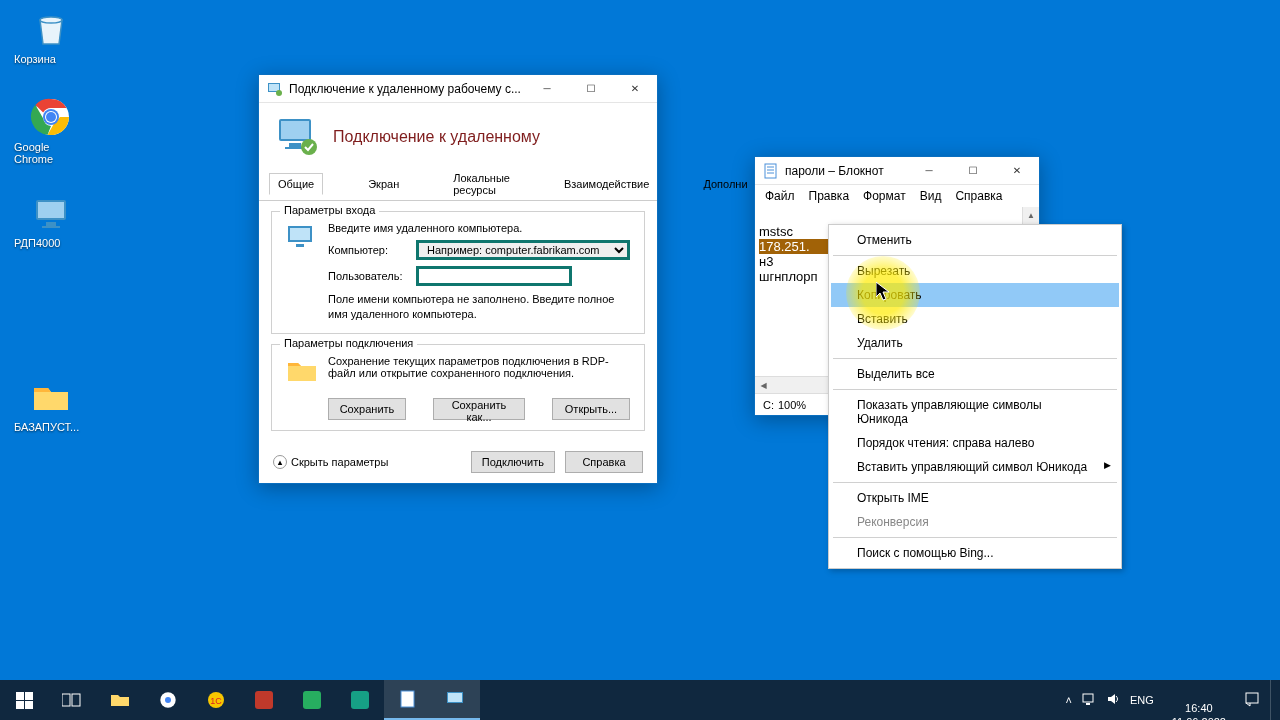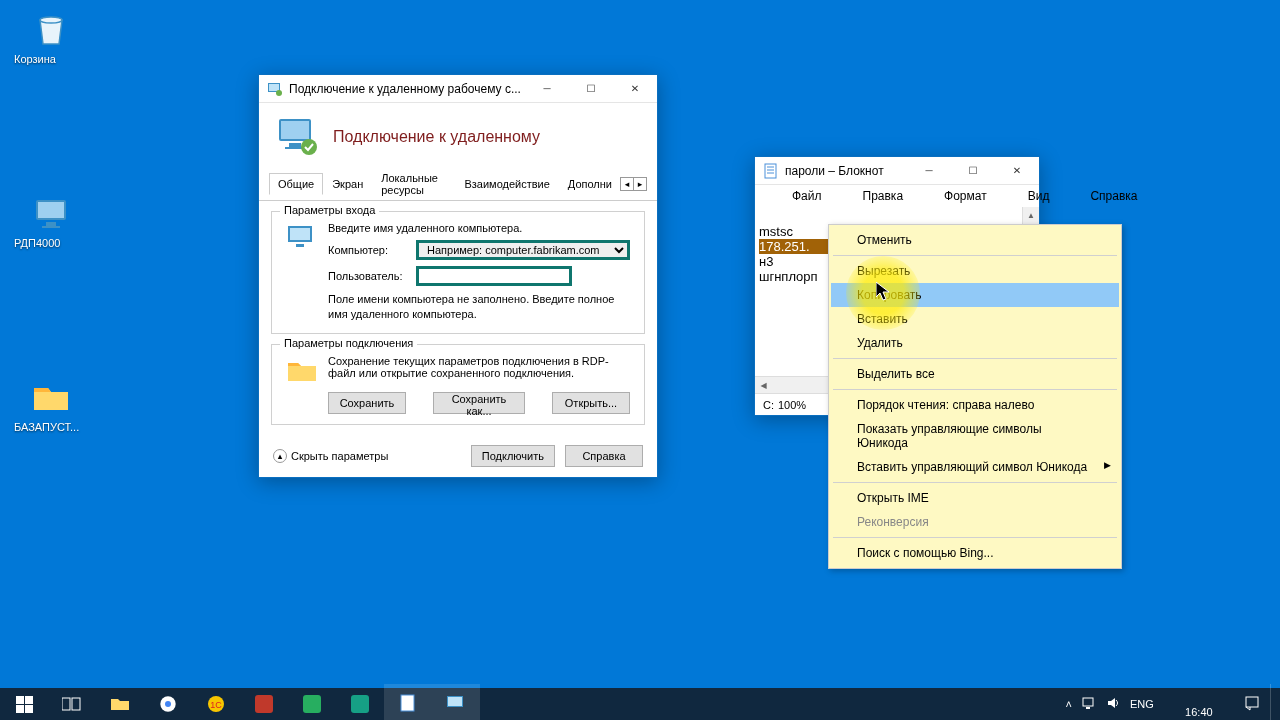--- a/index.html
+++ b/index.html
@@ -18,64 +18,64 @@
 .titlebar .ttext { flex: 1; white-space: nowrap; overflow: hidden; text-overflow: ellipsis; }
 .winbtns { display: flex; }
 .winbtn { width: 44px; height: 28px; display: flex; align-items: center; justify-content: center; font-size: 10px; color: #333; cursor: pointer; }
 
 
 .rdp { left: 258px; top: 74px; width: 400px; }
 .rdp-head { display: flex; padding: 12px 16px 8px; align-items: center; gap: 14px; }
 .rdp-head .hicon { width: 44px; height: 44px; }
 .rdp-head .htxt .l1 { font-size: 16px; color: #7f1d1d; }
 .rdp-head .htxt .l2 { font-size: 20px; color: #003d8f; font-weight: 600; }
-.tabs { display: flex; align-items: center; border-bottom: 1px solid #ccc; padding: 0 10px; font-size: 11px; }
+.tabs { display: flex; align-items: center; border-bottom: 1px solid #ccc; padding: 0 10px; font-size: 11px; gap: 36px; }
 .tab { padding: 4px 8px; border: 1px solid transparent; border-bottom: none; cursor: pointer; color: #000; }
 .tab.active { border-color: #ccc; background: #fff; border-bottom: 1px solid #fff; margin-bottom: -1px; }
 .tabscroll { display: flex; margin-left: auto; }
 .tabscroll div { width: 14px; height: 14px; border: 1px solid #999; font-size: 9px; display: flex; align-items: center; justify-content: center; cursor: pointer; margin-left: -1px; }
 .group { margin: 10px 12px; border: 1px solid #d0d0d0; padding: 10px 14px; position: relative; font-size: 11px; }
 .group .legend { position: absolute; top: -8px; left: 8px; background: #fff; padding: 0 4px; font-size: 11px; }
 .fld { display: flex; align-items: center; margin: 6px 0; gap: 8px; }
 .fld label { width: 80px; }
 .fld select, .fld input[type=text] { flex: 1; height: 20px; border: 3px solid #0f766e; font-size: 11px; padding: 0 4px; }
 .hint { color: #000; font-size: 11px; margin-top: 6px; line-height: 1.4; }
-.btnrow { display: flex; gap: 27px; justify-content: center; margin-top: 13px; }
+.btnrow { display: flex; gap: 27px; justify-content: center; margin-top: 19px; }
 .btn { min-width: 78px; height: 22px; border: 1px solid #adadad; background: #e1e1e1; font-size: 11px; cursor: pointer; padding: 0 10px; }
 .footer { display: flex; align-items: center; padding: 10px 14px; gap: 10px; }
 .footer .collapse { display: flex; align-items: center; gap: 4px; font-size: 11px; cursor: pointer; flex: 1; }
 .footer .collapse .arr { width: 14px; height: 14px; border: 1px solid #999; border-radius: 50%; display: flex; align-items: center; justify-content: center; font-size: 9px; }
 
 
 .np { left: 754px; top: 156px; width: 286px; height: 260px; display: flex; flex-direction: column; }
 .menubar { display: flex; font-size: 12px; padding: 2px 4px; gap: 2px; }
-.menubar div { padding: 2px 6px; cursor: pointer; margin-left: 27px; }
+.menubar div { padding: 2px 6px; cursor: pointer; }
 .np-body { flex: 1; display: flex; position: relative; font-family: 'Consolas', monospace; font-size: 13px; }
 .np-text { flex: 1; padding: 2px 4px; white-space: pre; overflow: hidden; }
 .np-text .sel { background: #a16207; color: #fff; }
 .np-scroll { width: 17px; background: #f0f0f0; border-left: 1px solid #ddd; }
 .np-scroll .up, .np-scroll .dn { height: 17px; display: flex; align-items: center; justify-content: center; font-size: 8px; color: #666; }
 .np-hscroll { height: 17px; background: #f0f0f0; border-top: 1px solid #ddd; display: flex; align-items: center; }
 .np-hscroll .lt, .np-hscroll .rt { width: 17px; text-align: center; font-size: 8px; color: #666; }
 .np-status { height: 22px; border-top: 1px solid #ddd; display: flex; align-items: center; font-size: 11px; padding: 0 8px; }
 
 
-.ctx { position: absolute; left: 828px; top: 224px; width: 294px; background: #fef9c3; border: 1px solid #ccc; box-shadow: 2px 2px 6px rgba(0,0,0,.25); padding: 3px 2px; font-size: 12px; z-index: 50; }
+.ctx { position: absolute; left: 828px; top: 224px; width: 294px; background: #ffffff; border: 1px solid #ccc; box-shadow: 2px 2px 6px rgba(0,0,0,.25); padding: 3px 2px; font-size: 12px; z-index: 50; }
 .ctx .mi { padding: 5px 26px; cursor: pointer; color: #000; position: relative; }
 .ctx .mi.disabled { color: #888; }
 .ctx .mi.hov { background: #91c9f7; }
 .ctx .sep { height: 1px; background: #d0d0d0; margin: 3px 2px; }
 .ctx .mi .sub { position: absolute; right: 8px; font-size: 9px; }
 
 
 .hl { position: absolute; left: 846px; top: 256px; width: 74px; height: 74px; border-radius: 50%; background: radial-gradient(rgba(255,235,0,.7) 40%, rgba(255,235,0,.2) 70%, transparent 80%); z-index: 60; pointer-events: none; }
 .cursor { position: absolute; left: 876px; top: 282px; z-index: 70; pointer-events: none; }
 
 
-.taskbar { position: absolute; bottom: 0; left: 0; width: 100%; height: 32px; background: #10283f; display: flex; align-items: center; color: #fff; }
+.taskbar { position: absolute; bottom: 0; left: 0; width: 100%; height: 40px; background: #10283f; display: flex; align-items: center; color: #fff; }
 .tbtn { width: 48px; height: 40px; display: flex; align-items: center; justify-content: center; cursor: pointer; }
 .tbtn.active { border-bottom: 2px solid #76b9ed; background: rgba(255,255,255,.12); }
 .tray { margin-left: auto; display: flex; align-items: center; gap: 10px; padding-right: 4px; font-size: 11px; }
 .tray .clock { text-align: center; line-height: 1.2; padding: 0 8px; margin-top: 31px; }
 .tray .tric { cursor: pointer; }
 .showdesk { width: 6px; height: 40px; border-left: 1px solid rgba(255,255,255,.2); }
 
 
 .svg-bin { fill: #e8f4fb; stroke: #3d91c6; stroke-width: 1.5; }
 .svg-monitor { fill: #3d91c6; }
@@ -87,20 +87,34 @@
 <div class="desktop">
 
   <div class="di" style="left:14px;top:8px">
     <div class="ic">
       <svg viewBox="0 0 42 42">
           <path class="svg-bin" d="M10 12h22l-3 24H13z"></path>
           <ellipse class="svg-bin" cx="21" cy="12" rx="11" ry="3"></ellipse>
         </svg>
     </div>
     <div class="lbl">Корзина</div>
+  </div>
+  <div class="di" style="left:14px;top:96px">
+    <div class="ic">
+      <svg viewBox="0 0 42 42">
+          <circle cx="21" cy="21" r="18" fill="#fff"></circle>
+          <path d="M21 3a18 18 0 0 1 15.6 9H21a9 9 0 0 0-7.8 4.5L5.4 9A18 18 0 0 1 21 3z" fill="#ea4335"></path>
+          <path d="M39 21a18 18 0 0 1-21.4 17.7l7.9-13.6A9 9 0 0 0 30 21h6.6A18 18 0 0 1 39 21z" fill="#fbbc05"></path>
+          <path d="M17.6 38.7A18 18 0 0 1 5.4 9l7.8 13.5A9 9 0 0 0 21 30l-3.4 8.7z" fill="#34a853"></path>
+          <circle cx="21" cy="21" r="8" fill="#4285f4"></circle>
+          <circle cx="21" cy="21" r="6" fill="#fff"></circle>
+          <circle cx="21" cy="21" r="5" fill="#4285f4"></circle>
+        </svg>
+    </div>
+    <div class="lbl">Google Chrome</div>
   </div>
   <div class="di" style="left:14px;top:192px">
     <div class="ic">
       <svg viewBox="0 0 42 42">
           <rect x="6" y="8" width="30" height="20" rx="2" class="svg-monitor"></rect>
           <rect x="8" y="10" width="26" height="16" fill="#9ed0f0"></rect>
           <rect x="16" y="30" width="10" height="4" class="svg-monitor"></rect>
           <rect x="12" y="34" width="18" height="2" class="svg-monitor"></rect>
         </svg>
     </div>
@@ -261,22 +275,22 @@
   <div class="ctx">
     <div class="mi">Отменить</div>
     <div class="sep"></div>
     <div class="mi">Вырезать</div>
     <div class="mi hov">Копировать</div>
     <div class="mi">Вставить</div>
     <div class="mi">Удалить</div>
     <div class="sep"></div>
     <div class="mi">Выделить все</div>
     <div class="sep"></div>
+    <div class="mi">Показать управляющие символы Юникода</div>
     <div class="mi">Порядок чтения: справа налево</div>
-    <div class="mi">Показать управляющие символы Юникода</div>
     <div class="mi"><span>Вставить управляющий символ Юникода</span><span class="sub">▶</span></div>
     <div class="sep"></div>
     <div class="mi">Открыть IME</div>
     <div class="mi disabled">Реконверсия</div>
     <div class="sep"></div>
     <div class="mi">Поиск с помощью Bing...</div>
   </div>
 
   <div class="hl"></div>
   <div class="cursor">

